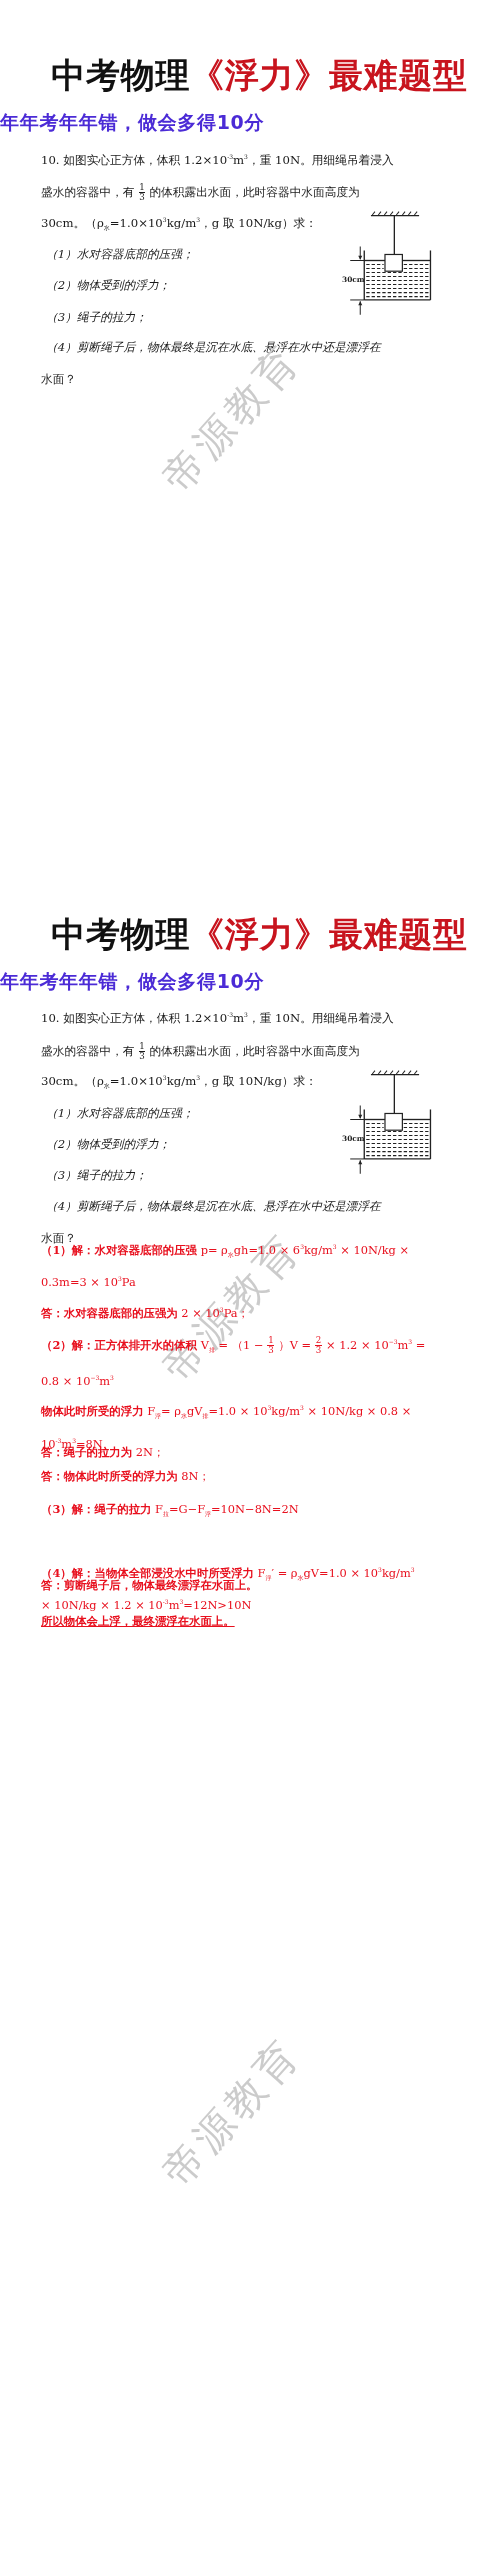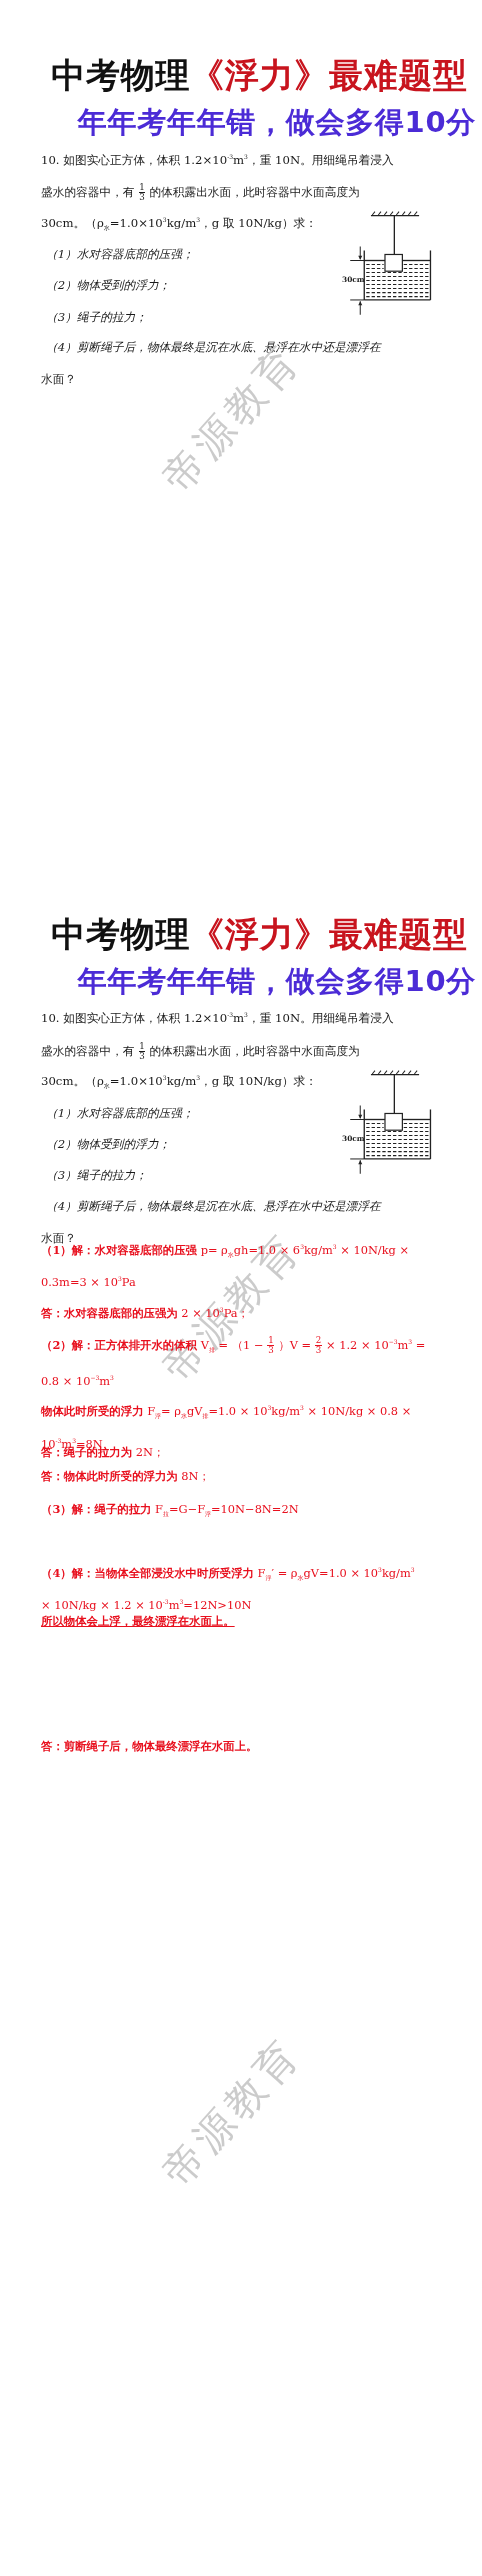--- a/index.html
+++ b/index.html
@@ -3,22 +3,22 @@
 <meta charset="utf-8">
 <style>
   html, body { margin:0; padding:0; background:#ffffff; }
   body { width:483px; height:2576px; position:relative; overflow:hidden;
          font-family:"DejaVu Serif","Liberation Serif",serif; color:#1a1a1a; }
   .abs { position:absolute; }
   .title { left:18px; width:483px; text-align:center; font-family:"DejaVu Sans","Liberation Sans",sans-serif;
            font-weight:bold; font-size:34px; letter-spacing:0.7px; white-space:nowrap; line-height:40px; }
   .title .blk { color:#111111; }
   .title .red { color:#c8141e; }
-  .subtitle { left:0; width:476px; text-align:right; font-family:"DejaVu Sans","Liberation Sans",sans-serif;
-              font-weight:bold; font-size:29px; color:#4b2bd6; white-space:nowrap; line-height:31px; letter-spacing:0.7px; }
+  .subtitle { left:0; width:476px; text-align:left; font-family:"DejaVu Sans","Liberation Sans",sans-serif;
+              font-weight:bold; font-size:19px; color:#4b2bd6; white-space:nowrap; line-height:31px; letter-spacing:0.7px; }
   .qline { left:41px; font-size:11.7px; line-height:16px; white-space:nowrap; color:#1a1a1a; }
   .qsub { left:46px;font-style:italic; }
   .aline { left:41px; font-size:11.4px; line-height:16px; white-space:nowrap; color:#e8101e; font-weight:bold; }
   .aline .nb { font-weight:normal; }
   sup { font-size:6px; vertical-align:5.4px; line-height:0; }
   sub { font-size:6px; vertical-align:-2.7px; line-height:0; }
   .frac { display:inline-block; vertical-align:middle; text-align:center; font-size:8.7px; line-height:9.4px; margin:0 4px; }
   .frac span { display:block; }
   .frac .num { border-bottom:0.7px solid currentColor; padding:0 0.7px; }
   .watermark { font-family:"DejaVu Sans","Liberation Sans",sans-serif; font-size:40px; color:#c9c9c9;
@@ -157,16 +157,16 @@
 <div class="abs aline" style="top:1336px;"><span>（2）解：正方体排开水的体积</span><span class="nb"> V</span><sub class="nb">排</sub><span class="nb"> = （1 −</span><span class="frac nb"><span class="num">1</span><span>3</span></span><span class="nb">）V =</span><span class="frac nb"><span class="num">2</span><span>3</span></span><span class="nb">× 1.2 × 10</span><sup class="nb">−3</sup><span class="nb">m</span><sup class="nb">3</sup><span class="nb"> =</span></div>
 <div class="abs aline" style="top:1373px;"><span class="nb">0.8 × 10</span><sup class="nb">−3</sup><span class="nb">m</span><sup class="nb">3</sup></div>
 <div class="abs aline" style="top:1403px;"><span>物体此时所受的浮力</span><span class="nb"> F</span><sub class="nb">浮</sub><span class="nb">= ρ</span><sub class="nb">水</sub><span class="nb">gV</span><sub class="nb">排</sub><span class="nb">=1.0 × 10</span><sup class="nb">3</sup><span class="nb">kg/m</span><sup class="nb">3</sup><span class="nb"> × 10N/kg × 0.8 ×</span></div>
 <div class="abs aline" style="top:1436px;"><span class="nb">10</span><sup class="nb">-3</sup><span class="nb">m</span><sup class="nb">3</sup><span class="nb">=8N</span></div>
 <div class="abs aline" style="top:1468px;"><span>答：物体此时所受的浮力为</span><span class="nb"> 8N；</span></div>
 <div class="abs aline" style="top:1501px;"><span>（3）解：绳子的拉力</span><span class="nb"> F</span><sub class="nb">拉</sub><span class="nb">=G−F</span><sub class="nb">浮</sub><span class="nb">=10N−8N=2N</span></div>
 <div class="abs aline" style="top:1444px;"><span>答：绳子的拉力为</span><span class="nb"> 2N；</span></div>
 <div class="abs aline" style="top:1565px;"><span>（4）解：当物体全部浸没水中时所受浮力</span><span class="nb"> F</span><sub class="nb">浮</sub><span class="nb">′ = ρ</span><sub class="nb">水</sub><span class="nb">gV=1.0 × 10</span><sup class="nb">3</sup><span class="nb">kg/m</span><sup class="nb">3</sup></div>
 <div class="abs aline" style="top:1597px;"><span class="nb">× 10N/kg × 1.2 × 10</span><sup class="nb">-3</sup><span class="nb">m</span><sup class="nb">3</sup><span class="nb">=12N&gt;10N</span></div>
 <div class="abs aline" style="top:1613px;text-decoration:underline;">所以物体会上浮，最终漂浮在水面上。</div>
-<div class="abs aline" style="top:1738px;">答：剪断绳子后，物体最终漂浮在水面上。</div>
+<div class="abs aline" style="top:1577px;">答：剪断绳子后，物体最终漂浮在水面上。</div>
 
 <div class="abs watermark" style="left:121px; top:2088px;">帝源教育</div>
 
 
 </body></html>

